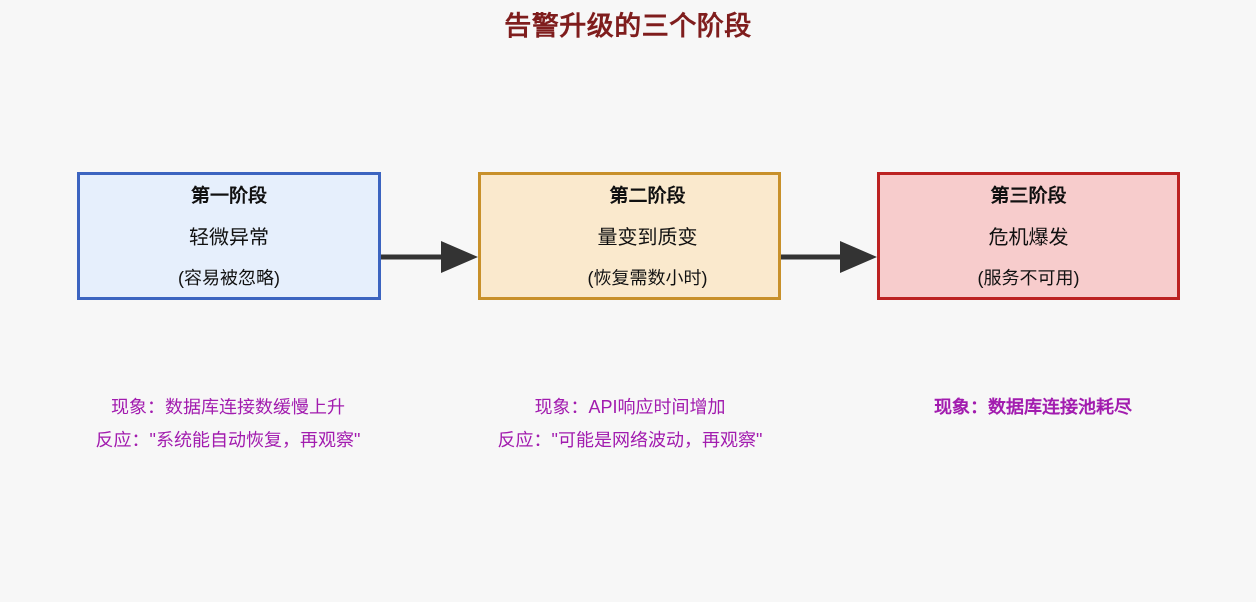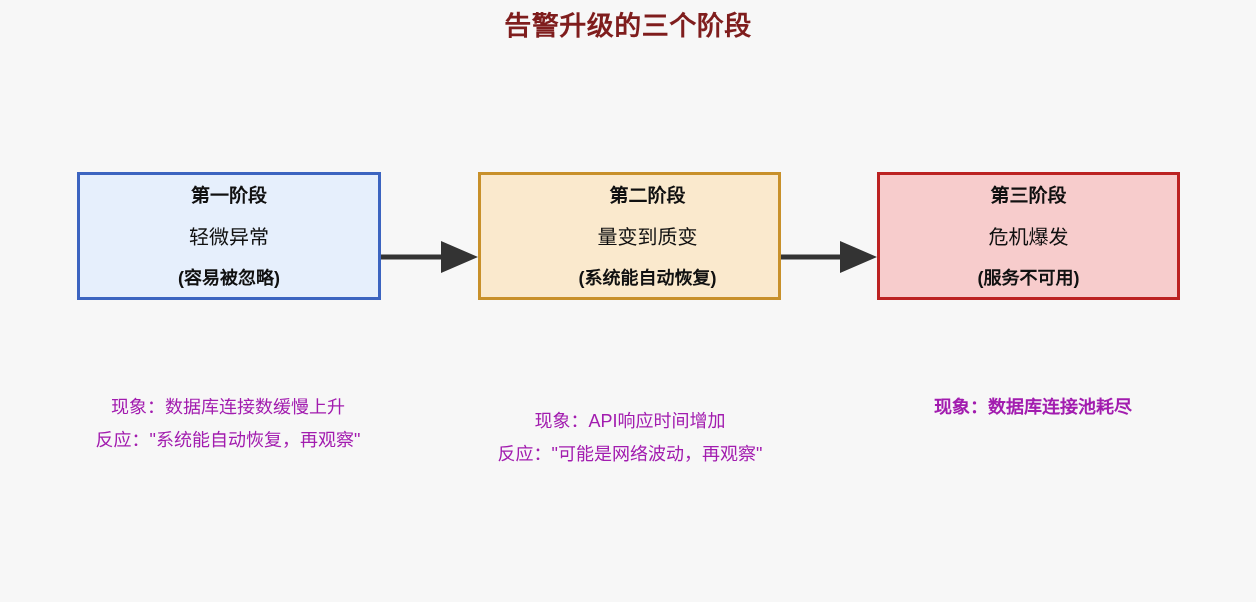--- a/index.html
+++ b/index.html
@@ -59,21 +59,21 @@
     font-weight: bold;
     margin-bottom: 22px;
   }
   .stage-box .box-sub {
     font-size: 20px;
     font-weight: normal;
     margin-bottom: 22px;
   }
   .stage-box .box-note {
     font-size: 18px;
-    font-weight: bold;
+    font-weight: normal;
   }
 
   #stage-box-1 {
     left: 77px;
     width: 304px;
     border-color: #3c64c0;
     background: #e6effc;
   }
   #stage-box-2 {
     left: 478px;
@@ -105,21 +105,21 @@
     top: 391px;
     text-align: center;
   }
   .caption-line {
     font-size: 18px;
     line-height: 33px;
     white-space: nowrap;
     color: #a21caf;
   }
   #caption-col-1 { left: 18px;  width: 420px; }
-  #caption-col-2 { left: 427px; width: 406px; margin-top: 14px; }
+  #caption-col-2 { left: 427px; width: 406px; }
   #caption-col-3 { left: 823px; width: 420px; font-weight: bold; }
 </style>
 </head>
 <body style="background: rgb(247, 247, 247);">
 
 <div id="diagram-root">
 
   <div class="page-title">告警升级的三个阶段</div>
 
   <div class="stage-box" id="stage-box-1" style="border-color: rgb(60, 100, 192); background: rgb(230, 239, 252);">
@@ -131,21 +131,21 @@
   <div class="stage-arrow" id="arrow-1-2">
     <svg width="98" height="36" viewBox="0 0 98 36" xmlns="http://www.w3.org/2000/svg">
       <line x1="0" y1="18" x2="72" y2="18" stroke="#333333" stroke-width="5"></line>
       <polygon points="60,2 97,18 60,34" fill="#333333"></polygon>
     </svg>
   </div>
 
   <div class="stage-box" id="stage-box-2" style="border-color: rgb(200, 144, 42); background: rgb(250, 233, 205);">
     <div class="box-line box-title">第二阶段</div>
     <div class="box-line box-sub">量变到质变</div>
-    <div class="box-line box-note">(系统能自动恢复)</div>
+    <div class="box-line box-note">(恢复需数小时)</div>
   </div>
 
   <div class="stage-arrow" id="arrow-2-3">
     <svg width="97" height="36" viewBox="0 0 97 36" xmlns="http://www.w3.org/2000/svg">
       <line x1="0" y1="18" x2="71" y2="18" stroke="#333333" stroke-width="5"></line>
       <polygon points="59,2 96,18 59,34" fill="#333333"></polygon>
     </svg>
   </div>
 
   <div class="stage-box" id="stage-box-3" style="border-color: rgb(188, 34, 34); background: rgb(247, 204, 204);">

